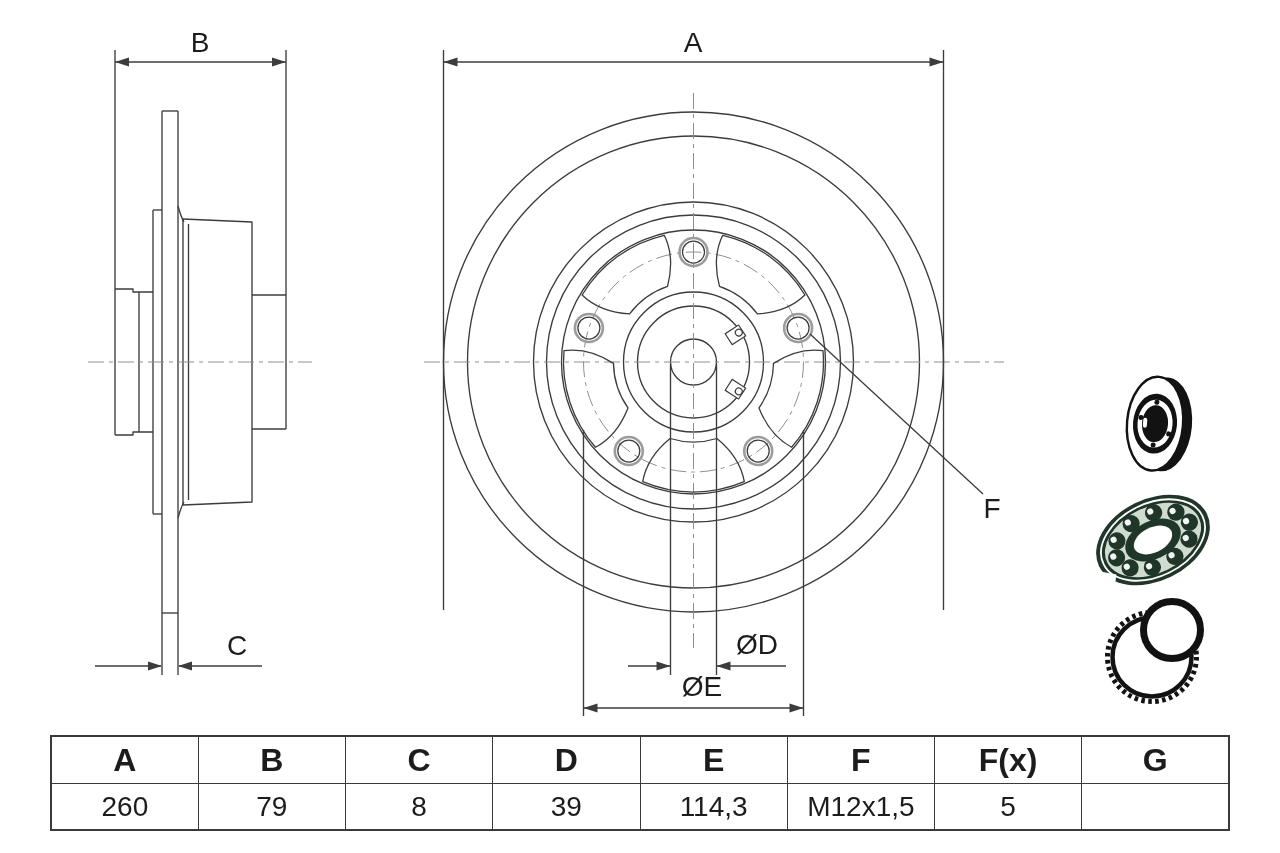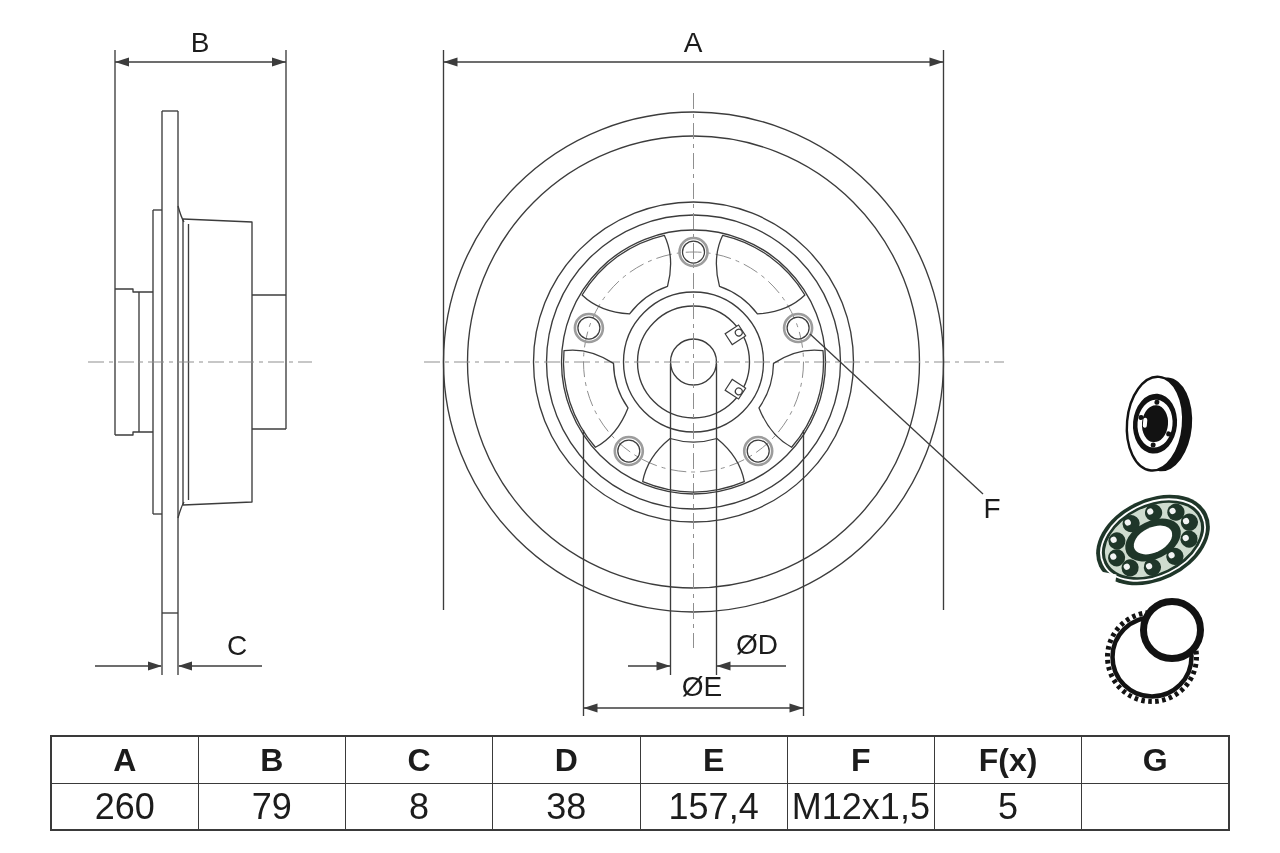--- a/index.html
+++ b/index.html
@@ -19,21 +19,21 @@
   .bolt-outer{fill:none;stroke:var(--bolt-ring);stroke-width:2.6;}
   .bolt-inner{fill:none;stroke:var(--line);stroke-width:1.25;}
   .notch{fill:#fff;stroke:var(--line);stroke-width:1.2;}
   
   #spec-table{position:absolute;left:50px;top:735px;width:1180px;height:93px;
     border-collapse:collapse;table-layout:fixed;}
   #spec-table th,#spec-table td{
     border:1.4px solid var(--table-border);text-align:center;vertical-align:middle;
     font-family:"Liberation Sans",sans-serif;color:var(--label);padding:0;}
   #spec-table th{font-size:32px;font-weight:bold;height:46px;}
-  #spec-table td{font-size:36px;font-weight:normal;height:45px;}
+  #spec-table td{font-size:28px;font-weight:normal;height:45px;}
   #spec-table{border:2px solid var(--table-border);}
 </style>
 </head>
 <body>
 
 <div id="stage">
   <svg width="1280" height="853" viewBox="0 0 1280 853">
 
     <g>
       <path class="ln" d="M115,50 V435"></path>
@@ -218,21 +218,21 @@
         <th>F</th>
         <th>F(x)</th>
         <th>G</th>
       </tr>
     </thead>
     <tbody>
       <tr>
         <td>260</td>
         <td>79</td>
         <td>8</td>
-        <td>38</td>
-        <td>157,4</td>
+        <td>39</td>
+        <td>114,3</td>
         <td>M12x1,5</td>
         <td>5</td>
         <td></td>
       </tr>
     </tbody>
   </table>
 </div>
 
 </body></html>

